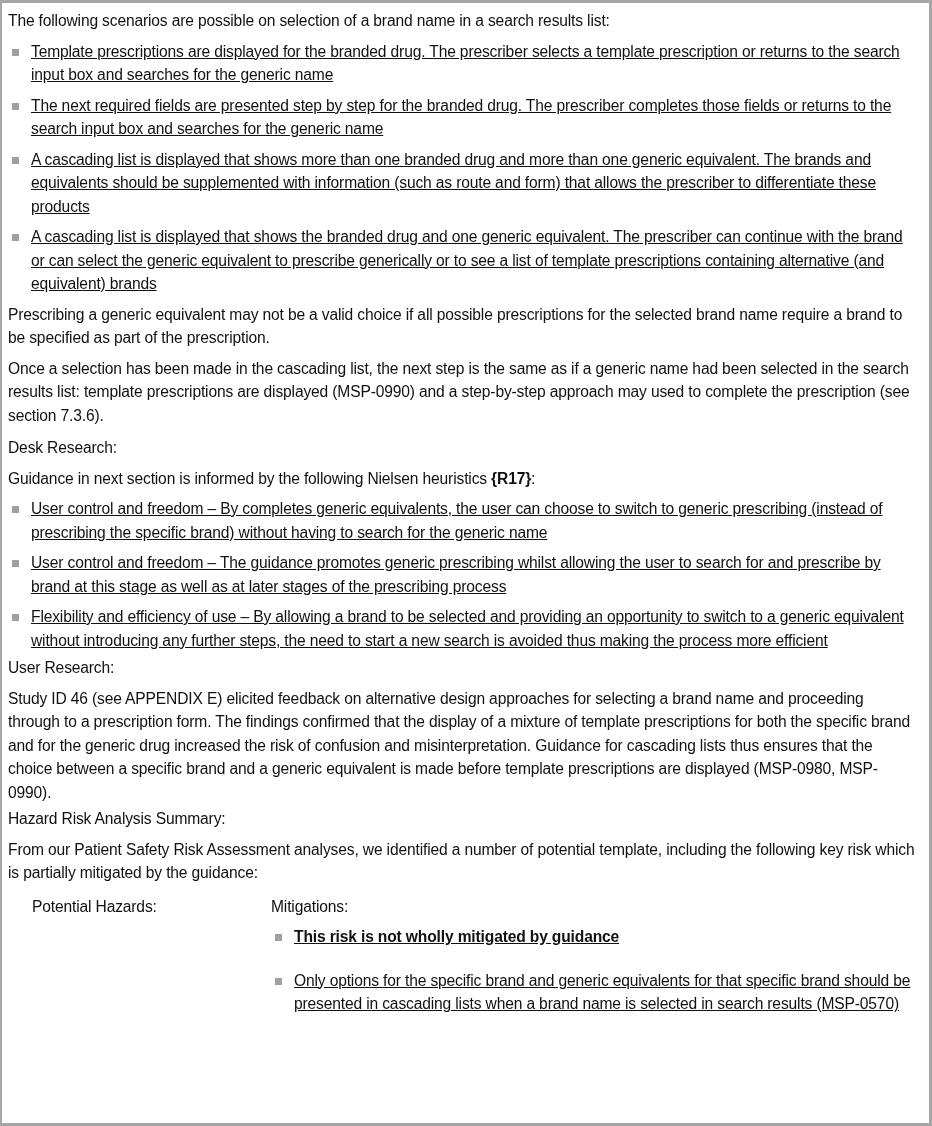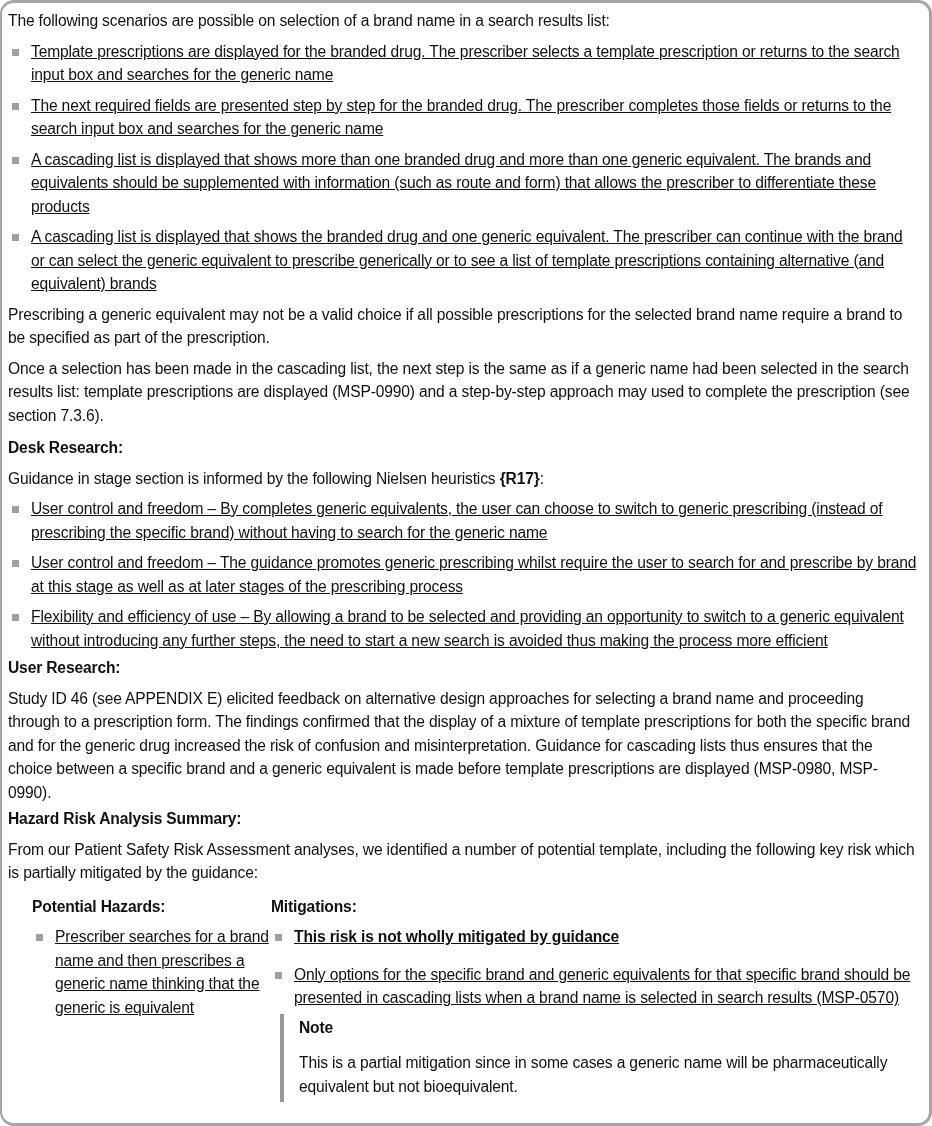--- a/index.html
+++ b/index.html
@@ -10,34 +10,33 @@
     border-top: 3px solid #a6a6a6;
     border-left: 2px solid #a6a6a6;
     border-right: 3px solid #a6a6a6;
     border-bottom: 3px solid #a6a6a6;
     padding: 6px 10px 0 6px;
     font-family: "Liberation Sans", sans-serif;
     font-size: 15.6px;
     line-height: 23.5px;
     color: #111111;
     letter-spacing: -0.15px;
-    border-radius: 14px;
   }
   p { margin: 0 0 7px 0; }
-  .h { font-weight: bold; margin: 0 0 7px 0; }
+  .h { font-weight: normal; margin: 0 0 7px 0; }
   ul.sq { list-style: none; margin: 0 0 4px 0; padding: 0; text-decoration: underline; }
   ul.sq li { position: relative; padding-left: 23px; margin-bottom: 7px; }
   ul.sq li .bullet {
     position: absolute; left: 4px; top: 9px;
     width: 7px; height: 7px; background: #a0a0a0;
   }
   .hz { display: flex; margin-top: 10px; padding-left: 24px; }
   .hz .col1 { width: 239px; }
   .hz .col2 { flex: 1; }
-  .hz .colh { font-weight: bold; margin-bottom: 7px; }
+  .hz .colh { font-weight: normal; margin-bottom: 7px; }
   .note {
     margin-left: 9px; margin-top: -3px;
     border-left: 4px solid #999999;
     padding: 2px 0 4px 15px;
   }
   .note .nt { font-weight: bold; margin-bottom: 12px; }
   b { font-weight: bold; }
 </style>
 </head>
 <body>
@@ -50,47 +49,40 @@
     <li><span class="bullet"></span><span>Template prescriptions are displayed for the branded drug. The prescriber selects a template prescription or returns to the search input box and searches for the generic name</span></li>
     <li><span class="bullet"></span><span>The next required fields are presented step by step for the branded drug. The prescriber completes those fields or returns to the search input box and searches for the generic name</span></li>
     <li><span class="bullet"></span><span>A cascading list is displayed that shows more than one branded drug and more than one generic equivalent. The brands and equivalents should be supplemented with information (such as route and form) that allows the prescriber to differentiate these products</span></li>
     <li><span class="bullet"></span><span>A cascading list is displayed that shows the branded drug and one generic equivalent. The prescriber can continue with the brand or can select the generic equivalent to prescribe generically or to see a list of template prescriptions containing alternative (and equivalent) brands</span></li>
   </ul>
 
   <p>Prescribing a generic equivalent may not be a valid choice if all possible prescriptions for the selected brand name require a brand to be specified as part of the prescription.</p>
   <p style="margin-bottom:9px">Once a selection has been made in the cascading list, the next step is the same as if a generic name had been selected in the search results list: template prescriptions are displayed (MSP-0990) and a step-by-step approach may used to complete the prescription (see section 7.3.6).</p>
 
   <div class="h">Desk Research:</div>
-  <p><span>Guidance in stage section is informed by the following Nielsen heuristics </span><b>{R17}</b><span>:</span></p>
+  <p><span>Guidance in next section is informed by the following Nielsen heuristics </span><b>{R17}</b><span>:</span></p>
 
   <ul class="sq">
     <li><span class="bullet"></span><span>User control and freedom – By completes generic equivalents, the user can choose to switch to generic prescribing (instead of prescribing the specific brand) without having to search for the generic name</span></li>
-    <li><span class="bullet"></span><span>User control and freedom – The guidance promotes generic prescribing whilst require the user to search for and prescribe by brand at this stage as well as at later stages of the prescribing process</span></li>
+    <li><span class="bullet"></span><span>User control and freedom – The guidance promotes generic prescribing whilst allowing the user to search for and prescribe by brand at this stage as well as at later stages of the prescribing process</span></li>
     <li style="margin-bottom:3px"><span class="bullet"></span><span>Flexibility and efficiency of use – By allowing a brand to be selected and providing an opportunity to switch to a generic equivalent without introducing any further steps, the need to start a new search is avoided thus making the process more efficient</span></li>
   </ul>
 
   <div class="h">User Research:</div>
   <p style="margin-bottom:3px">Study ID 46 (see APPENDIX E) elicited feedback on alternative design approaches for selecting a brand name and proceeding through to a prescription form. The findings confirmed that the display of a mixture of template prescriptions for both the specific brand and for the generic drug increased the risk of confusion and misinterpretation. Guidance for cascading lists thus ensures that the choice between a specific brand and a generic equivalent is made before template prescriptions are displayed (MSP-0980, MSP-0990).</p>
 
   <div class="h">Hazard Risk Analysis Summary:</div>
   <p>From our Patient Safety Risk Assessment analyses, we identified a number of potential template, including the following key risk which is partially mitigated by the guidance:</p>
 
   <div class="hz">
     <div class="col1">
       <div class="colh">Potential Hazards:</div>
-      <ul class="sq">
-        <li><span class="bullet"></span><span>Prescriber searches for a brand name and then prescribes a generic name thinking that the generic is equivalent</span></li>
-      </ul>
     </div>
     <div class="col2">
       <div class="colh">Mitigations:</div>
       <ul class="sq" style="margin-bottom:0">
-        <li style="margin-bottom:14px"><span class="bullet"></span><b>This risk is not wholly mitigated by guidance</b></li>
+        <li style="margin-bottom:20px"><span class="bullet"></span><b>This risk is not wholly mitigated by guidance</b></li>
         <li><span class="bullet"></span><span>Only options for the specific brand and generic equivalents for that specific brand should be presented in cascading lists when a brand name is selected in search results (MSP-0570)</span></li>
       </ul>
-      <div class="note">
-        <div class="nt">Note</div>
-        <div>This is a partial mitigation since in some cases a generic name will be pharmaceutically equivalent but not bioequivalent.</div>
-      </div>
     </div>
   </div>
 
 </div>
 
 </body></html>

